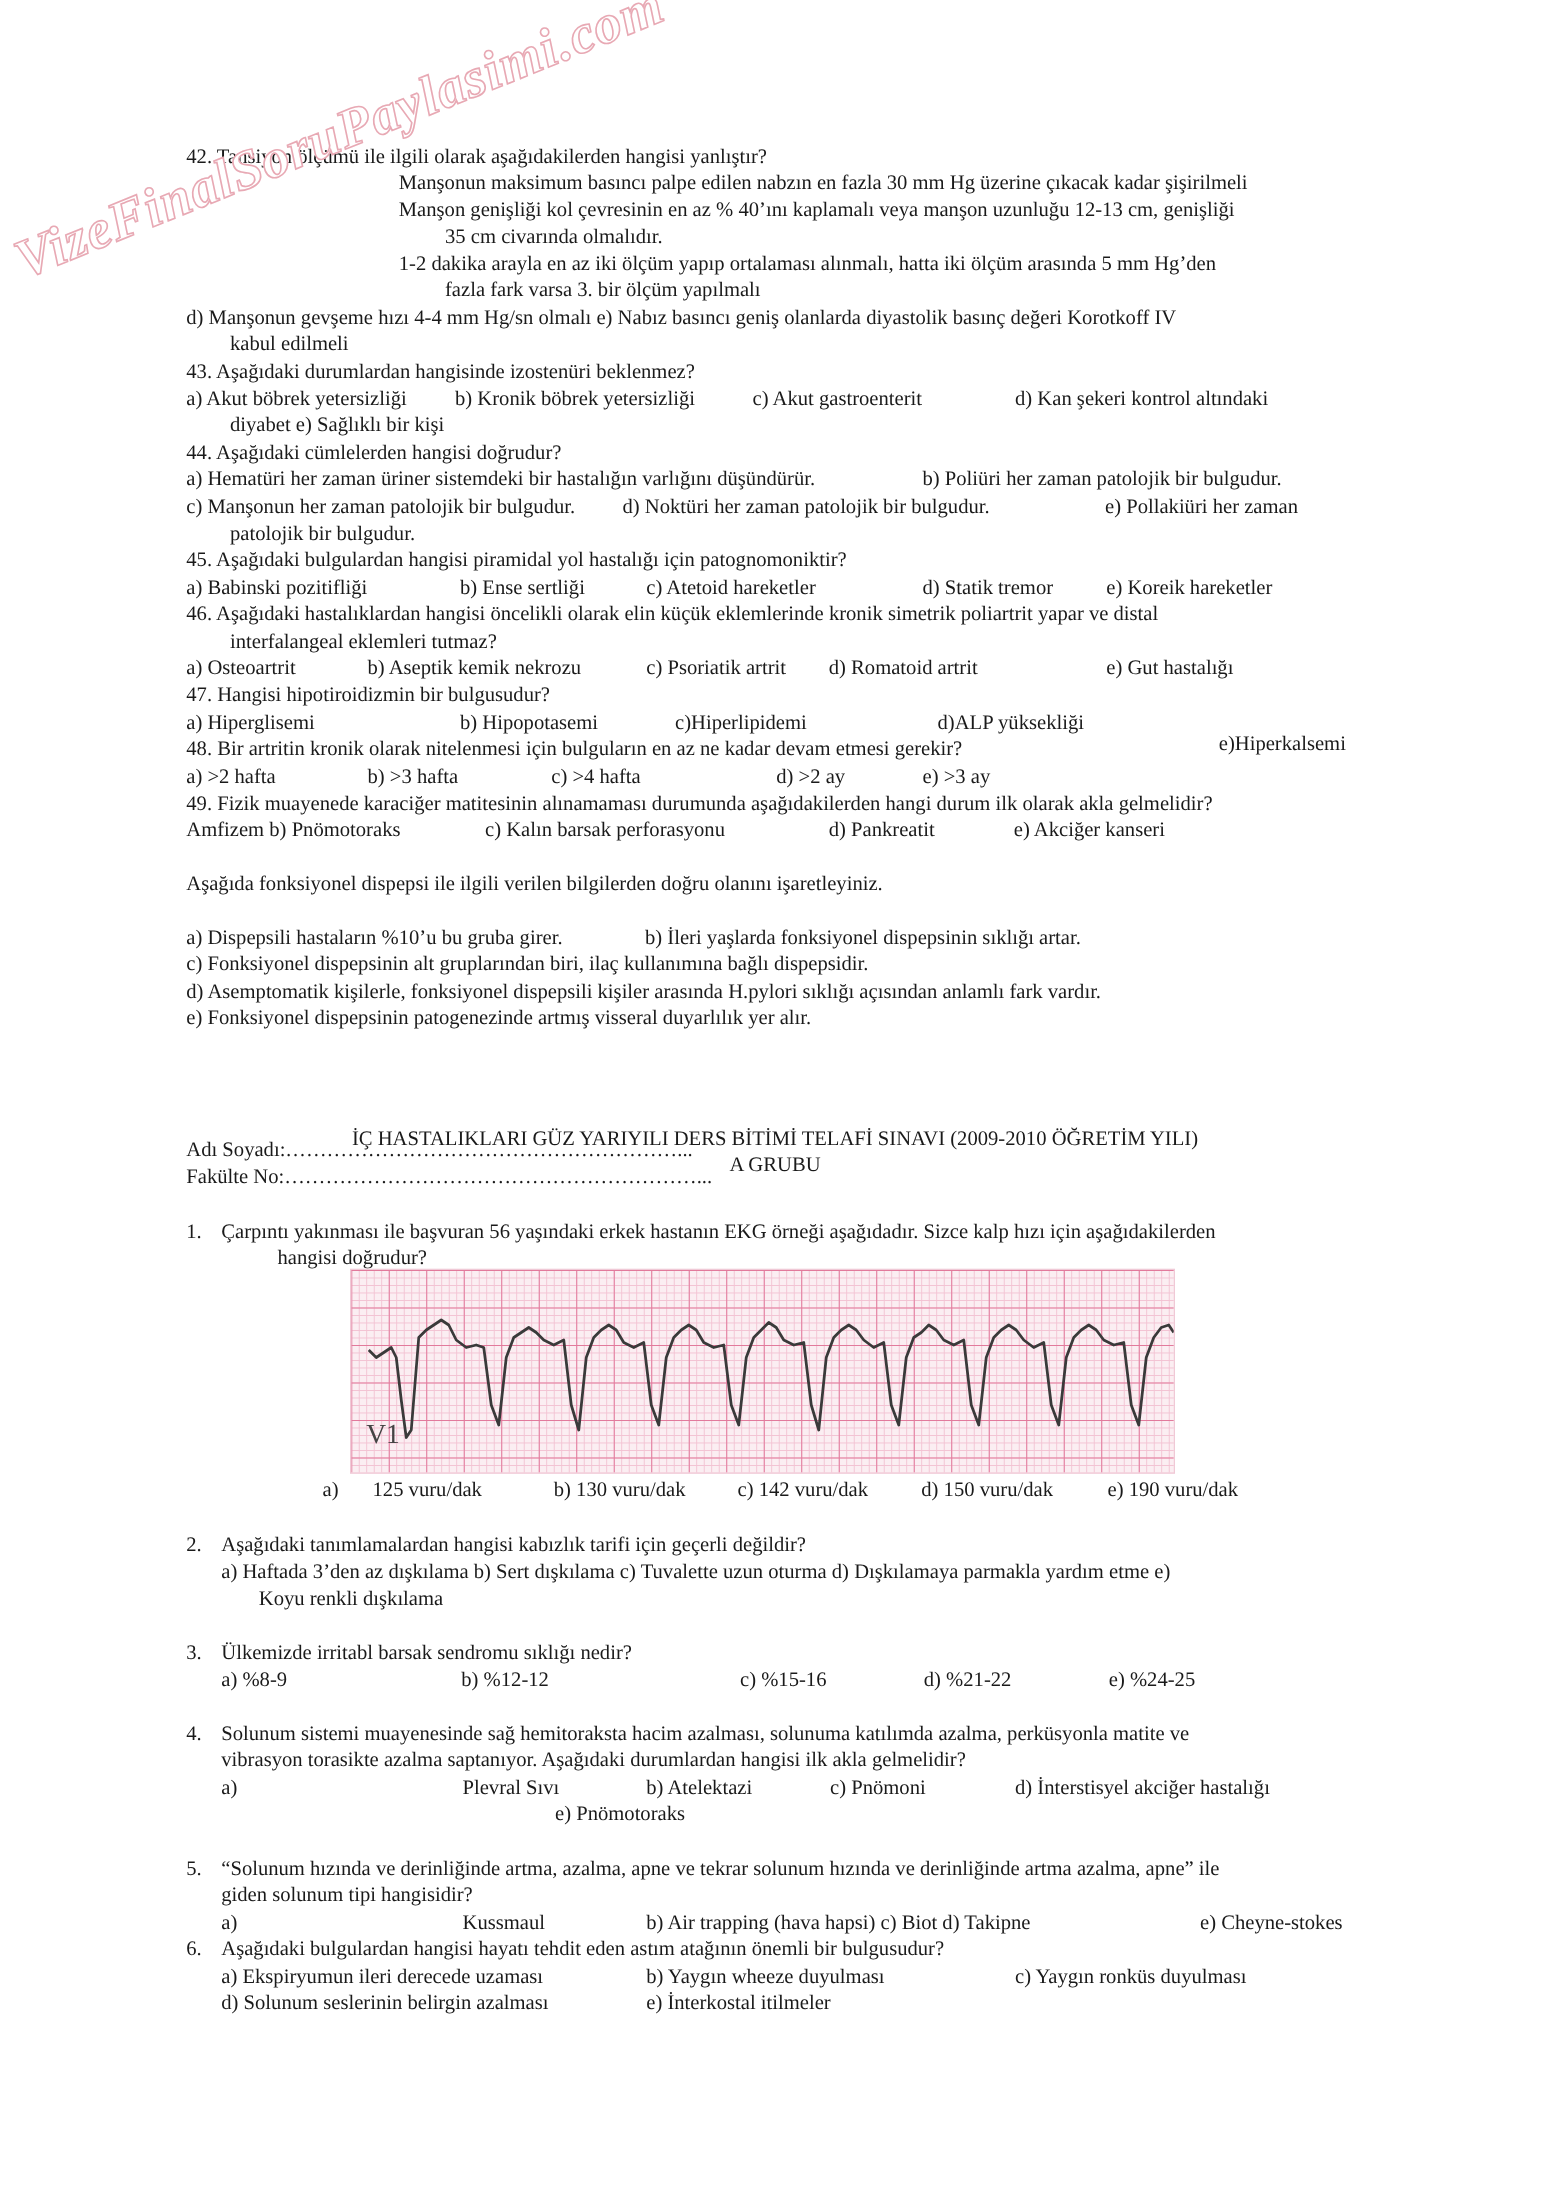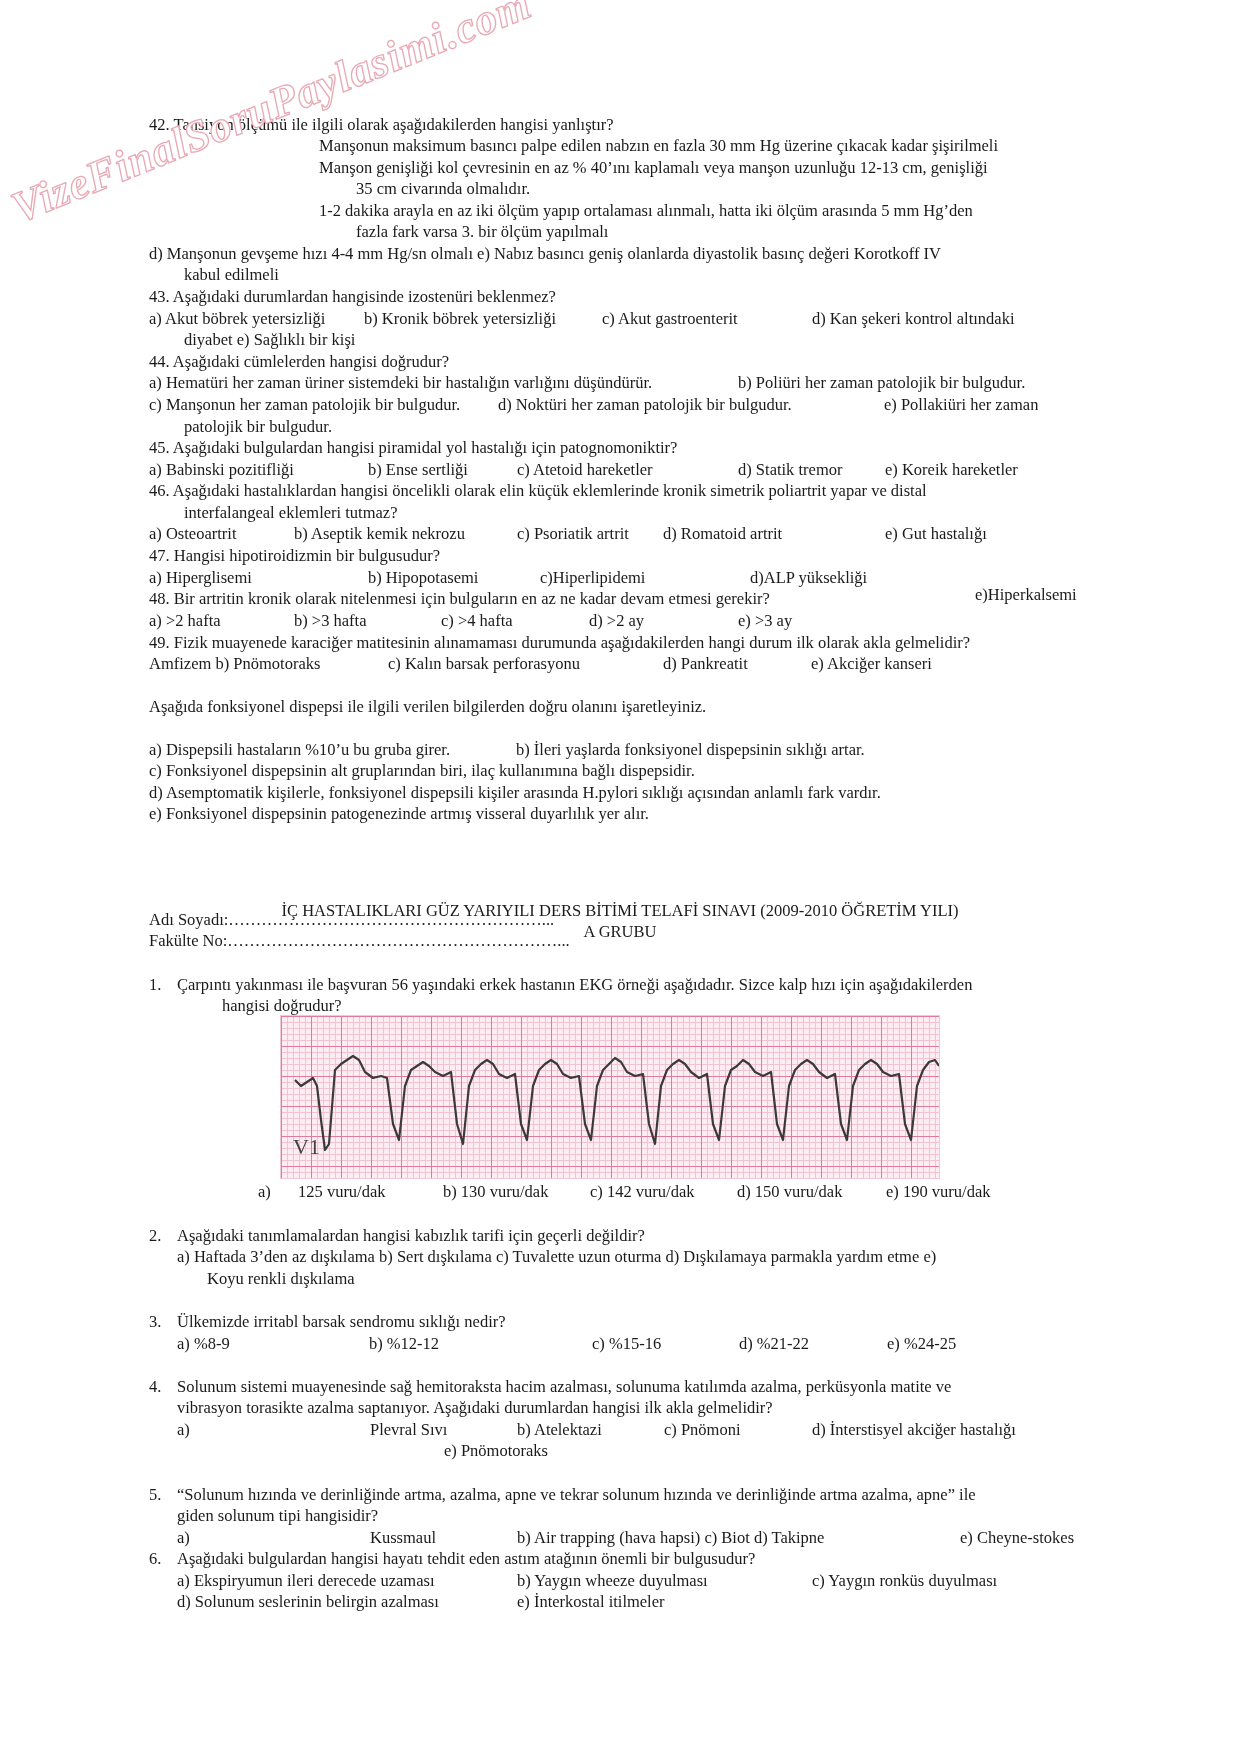--- a/index.html
+++ b/index.html
@@ -98,21 +98,21 @@
   <div class="abs" style="left:540px;top:567px">c)Hiperlipidemi</div>
   <div class="abs" style="left:750px;top:567px">d)ALP yüksekliği</div>
   <div class="abs" style="left:975px;top:584px">e)Hiperkalsemi</div>
 </div>
 
 <div>
   <div class="line" style="left:149px;top:588px">48. Bir artritin kronik olarak nitelenmesi için bulguların en az ne kadar devam etmesi gerekir?</div>
   <div class="abs" style="left:149px;top:610px">a) &gt;2 hafta</div>
   <div class="abs" style="left:294px;top:610px">b) &gt;3 hafta</div>
   <div class="abs" style="left:441px;top:610px">c) &gt;4 hafta</div>
-  <div class="abs" style="left:589px;top:610px">d) &gt;2 ay</div>
+  <div class="abs" style="left:621px;top:610px">d) &gt;2 ay</div>
   <div class="abs" style="left:738px;top:610px">e) &gt;3 ay</div>
 </div>
 
 <div>
   <div class="line" style="left:149px;top:632px">49. Fizik muayenede karaciğer matitesinin  alınamaması durumunda aşağıdakilerden hangi durum ilk olarak akla gelmelidir?</div>
   <div class="abs" style="left:149px;top:653px">Amfizem b) Pnömotoraks</div>
   <div class="abs" style="left:388px;top:653px">c) Kalın barsak perforasyonu</div>
   <div class="abs" style="left:663px;top:653px">d) Pankreatit</div>
   <div class="abs" style="left:811px;top:653px">e) Akciğer kanseri</div>
 </div>

